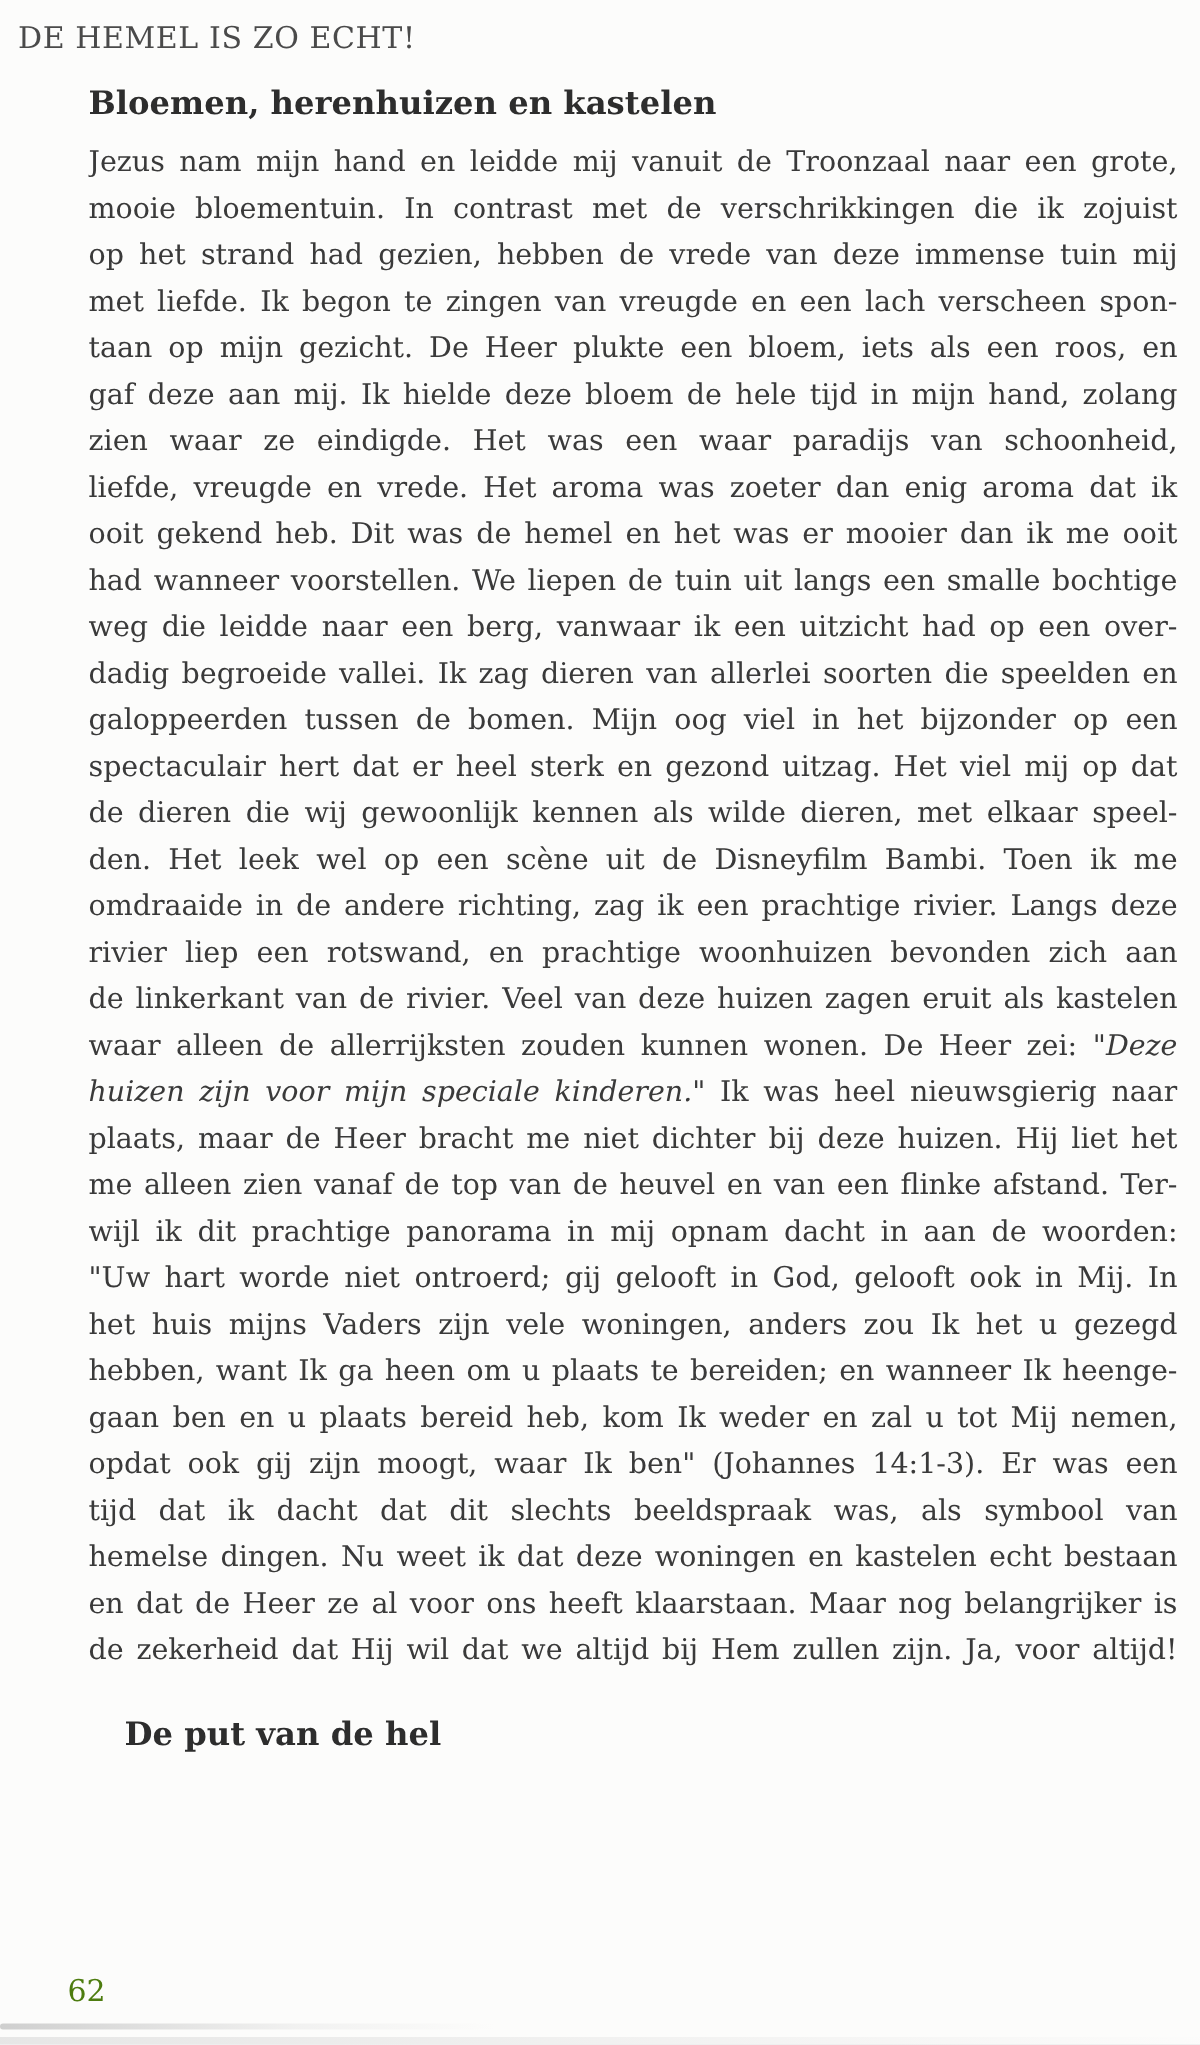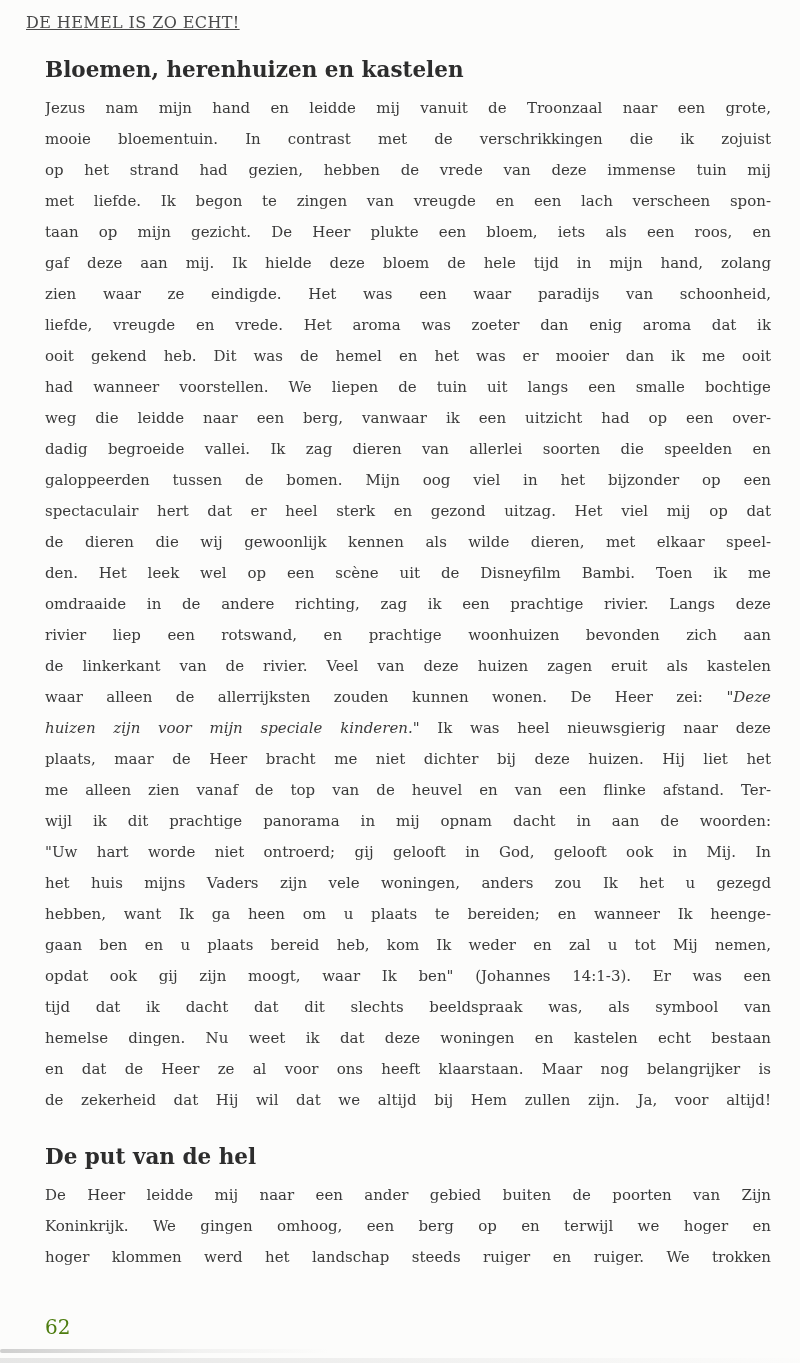--- a/index.html
+++ b/index.html
@@ -12,49 +12,49 @@
     width: 800px;
     height: 1363px;
     margin: 0 auto;
     background: #fcfcfb;
     font-family: "DejaVu Serif", "Liberation Serif", serif;
     color: #3a3a3a;
     overflow: hidden;
   }
   .running-header {
     position: absolute;
-    left: 26px;
+    left: 12px;
     top: 13px;
-    font-size: 16px;
+    font-size: 20px;
     letter-spacing: 0.4px;
     color: #4a4a4a;
     white-space: nowrap;
-    text-decoration: underline;
   }
   .content {
     position: absolute;
-    left: 45px;
+    left: 59px;
     top: 56px;
     width: 726px;
   }
   .section-heading {
     font-size: 21.5px;
     font-weight: bold;
     color: #2d2d2d;
     margin: 0 0 9px 0;
     line-height: 28px;
   }
   .section-heading.second {
     margin-top: 27px;
+    margin-left: 24px;
   }
   .para {
     margin: 0;
   }
   .jline {
-    font-size: 15px;
+    font-size: 19px;
     line-height: 31px;
     height: 31px;
     text-align: justify;
     text-align-last: justify;
     white-space: normal;
     overflow: hidden;
     color: #3a3a3a;
   }
   .jline .it {
     font-style: italic;
@@ -126,25 +126,20 @@
         <div class="jline">gaan ben en u plaats bereid heb, kom Ik weder en zal u tot Mij nemen,</div>
         <div class="jline">opdat ook gij zijn moogt, waar Ik ben" (Johannes 14:1-3). Er was een</div>
         <div class="jline">tijd dat ik dacht dat dit slechts beeldspraak was, als symbool van</div>
         <div class="jline">hemelse dingen. Nu weet ik dat deze woningen en kastelen echt bestaan</div>
         <div class="jline">en dat de Heer ze al voor ons heeft klaarstaan. Maar nog belangrijker is</div>
         <div class="jline">de zekerheid dat Hij wil dat we altijd bij Hem zullen zijn. Ja, voor altijd!</div>
       </div>
 
     <h2 class="section-heading second">De put van de hel</h2>
 
-    <div class="para">
-        <div class="jline">De Heer leidde mij naar een ander gebied buiten de poorten van Zijn</div>
-        <div class="jline">Koninkrijk. We gingen omhoog, een berg op en terwijl we hoger en</div>
-        <div class="jline">hoger klommen werd het landschap steeds ruiger en ruiger. We trokken</div>
-      </div>
 
   </div>
 
   <div class="page-number">62</div>
 
   <div class="scan-line"></div>
   <div class="scan-edge"></div>
 
 </div>
 

